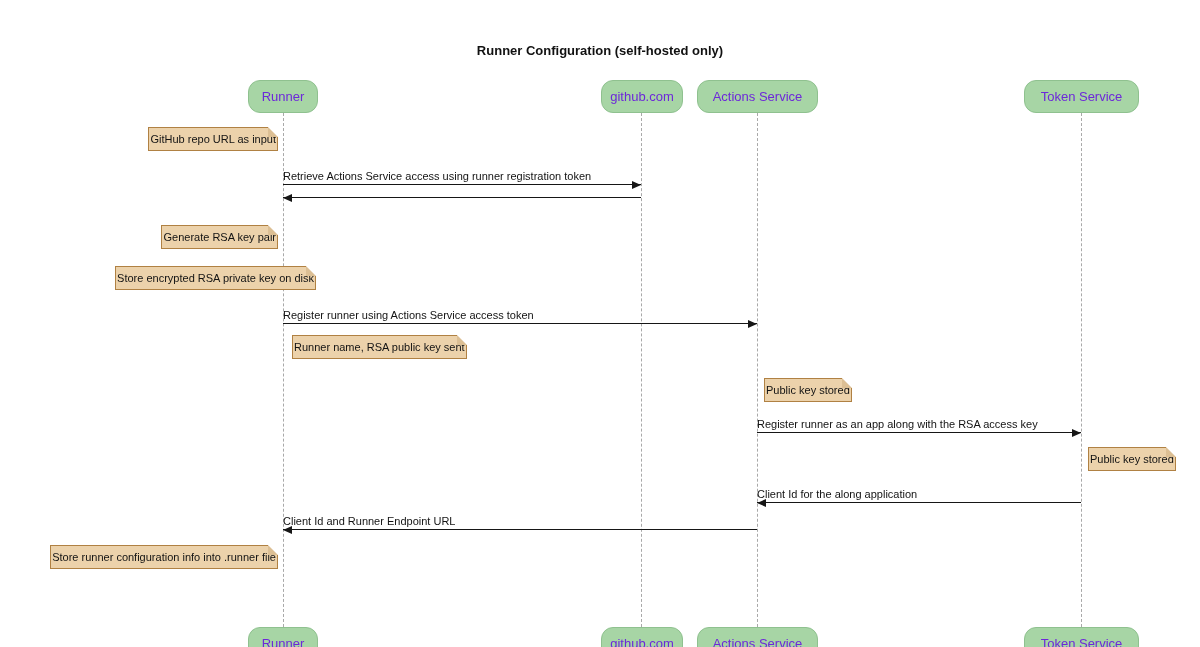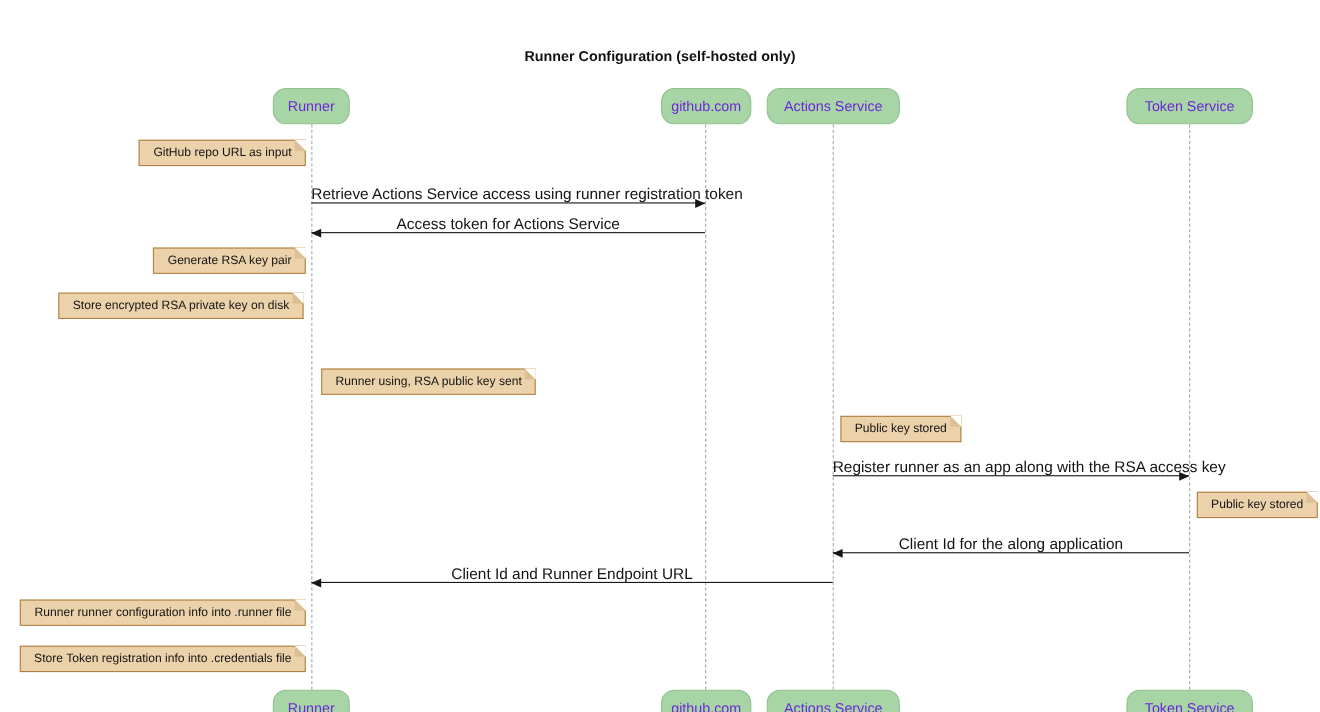--- a/index.html
+++ b/index.html
@@ -42,24 +42,23 @@
   .lifeline {
     position: absolute;
     top: 77px;
     height: 514px;
     width: 0;
     border-left: 1px dashed var(--lifeline, #a9a9a9);
   }
 
   .message { position: absolute; }
   .msg-label {
-    font-size: 14px;
+    font-size: 11px;
     height: 14px;
     line-height: 14px;
-    text-align: center;
     white-space: nowrap;
     color: #131313;
   }
   .msg-line {
     position: relative;
     height: 0;
     border-top: 1px solid var(--arrow, #161616);
     margin-top: 1px;
   }
   .arrow-head {
@@ -70,21 +69,21 @@
     border-top: 4px solid transparent;
     border-bottom: 4px solid transparent;
   }
   .arrow-head.right { right: 0; border-left: 9px solid var(--arrow, #161616); }
   .arrow-head.left  { left: 0;  border-right: 9px solid var(--arrow, #161616); }
 
   .note {
     position: absolute;
     background: var(--note-fill, #ecd2ab);
     border: 1px solid var(--note-border, #b08143);
-    padding: 5px 12px;
+    padding: 5px 1px;
     font-size: 11px;
     white-space: nowrap;
     color: #131313;
   }
   .note::after {
     content: "";
     position: absolute;
     top: -1px;
     right: -1px;
     width: 0;
@@ -111,41 +110,45 @@
   <div class="participant" style="left:697px; top:44px; width:121px">Actions Service</div>
   <div class="participant" style="left:1024px; top:44px; width:115px">Token Service</div>
 
   <div class="participant" style="left:248px; top:591px; width:70px">Runner</div>
   <div class="participant" style="left:601px; top:591px; width:82px">github.com</div>
   <div class="participant" style="left:697px; top:591px; width:121px">Actions Service</div>
   <div class="participant" style="left:1024px; top:591px; width:115px">Token Service</div>
 
   <div class="note" style="right:922px; top:91px">GitHub repo URL as input</div>
   <div class="note" style="right:922px; top:189px">Generate RSA key pair</div>
-  <div class="note" style="right:924px; top:230px">Store encrypted RSA private key on disk</div>
-  <div class="note" style="left:292px; top:299px">Runner using, RSA public key sent</div>
+  <div class="note" style="right:884px; top:230px">Store encrypted RSA private key on disk</div>
+  <div class="note" style="left:292px; top:299px">Runner name, RSA public key sent</div>
   <div class="note" style="left:764px; top:342px">Public key stored</div>
   <div class="note" style="left:1088px; top:411px">Public key stored</div>
-  <div class="note" style="right:922px; top:509px">Runner runner configuration info into .runner file</div>
-  <div class="note" style="right:922px; top:551px">Store Token registration info into .credentials file</div>
+  <div class="note" style="right:922px; top:509px">Store runner configuration info into .runner file</div>
 
   <div class="message" style="left:283px; top:133px; width:358px">
     <div class="msg-label">Retrieve Actions Service access using runner registration token</div>
     <div class="msg-line">
       <span class="arrow-head right"></span>
     </div>
   </div>
 
   <div class="message" style="left:283px; top:160px; width:358px">
-    <div class="msg-label">Access token for Actions Service</div>
     <div class="msg-line">
       <span class="arrow-head left"></span>
     </div>
   </div>
 
+  <div class="message" style="left:283px; top:272px; width:474px">
+    <div class="msg-label">Register runner using Actions Service access token</div>
+    <div class="msg-line">
+      <span class="arrow-head right"></span>
+    </div>
+  </div>
 
   <div class="message" style="left:757px; top:381px; width:324px">
     <div class="msg-label">Register runner as an app along with the RSA access key</div>
     <div class="msg-line">
       <span class="arrow-head right"></span>
     </div>
   </div>
 
   <div class="message" style="left:757px; top:451px; width:324px">
     <div class="msg-label">Client Id for the along application</div>

